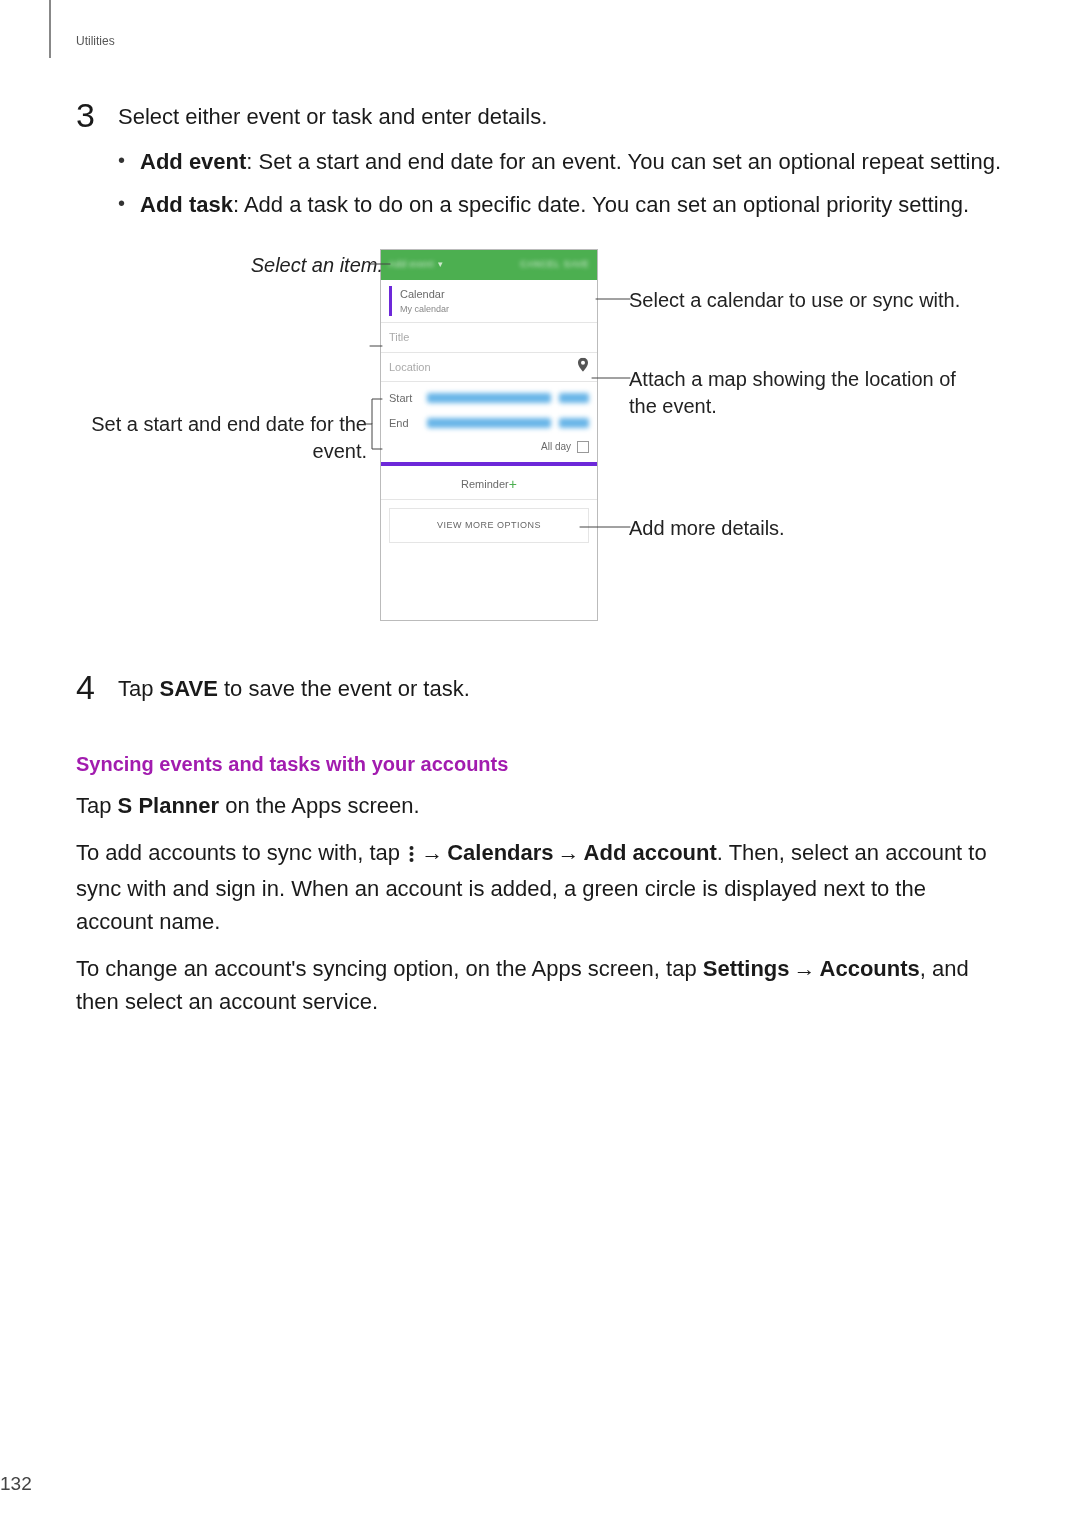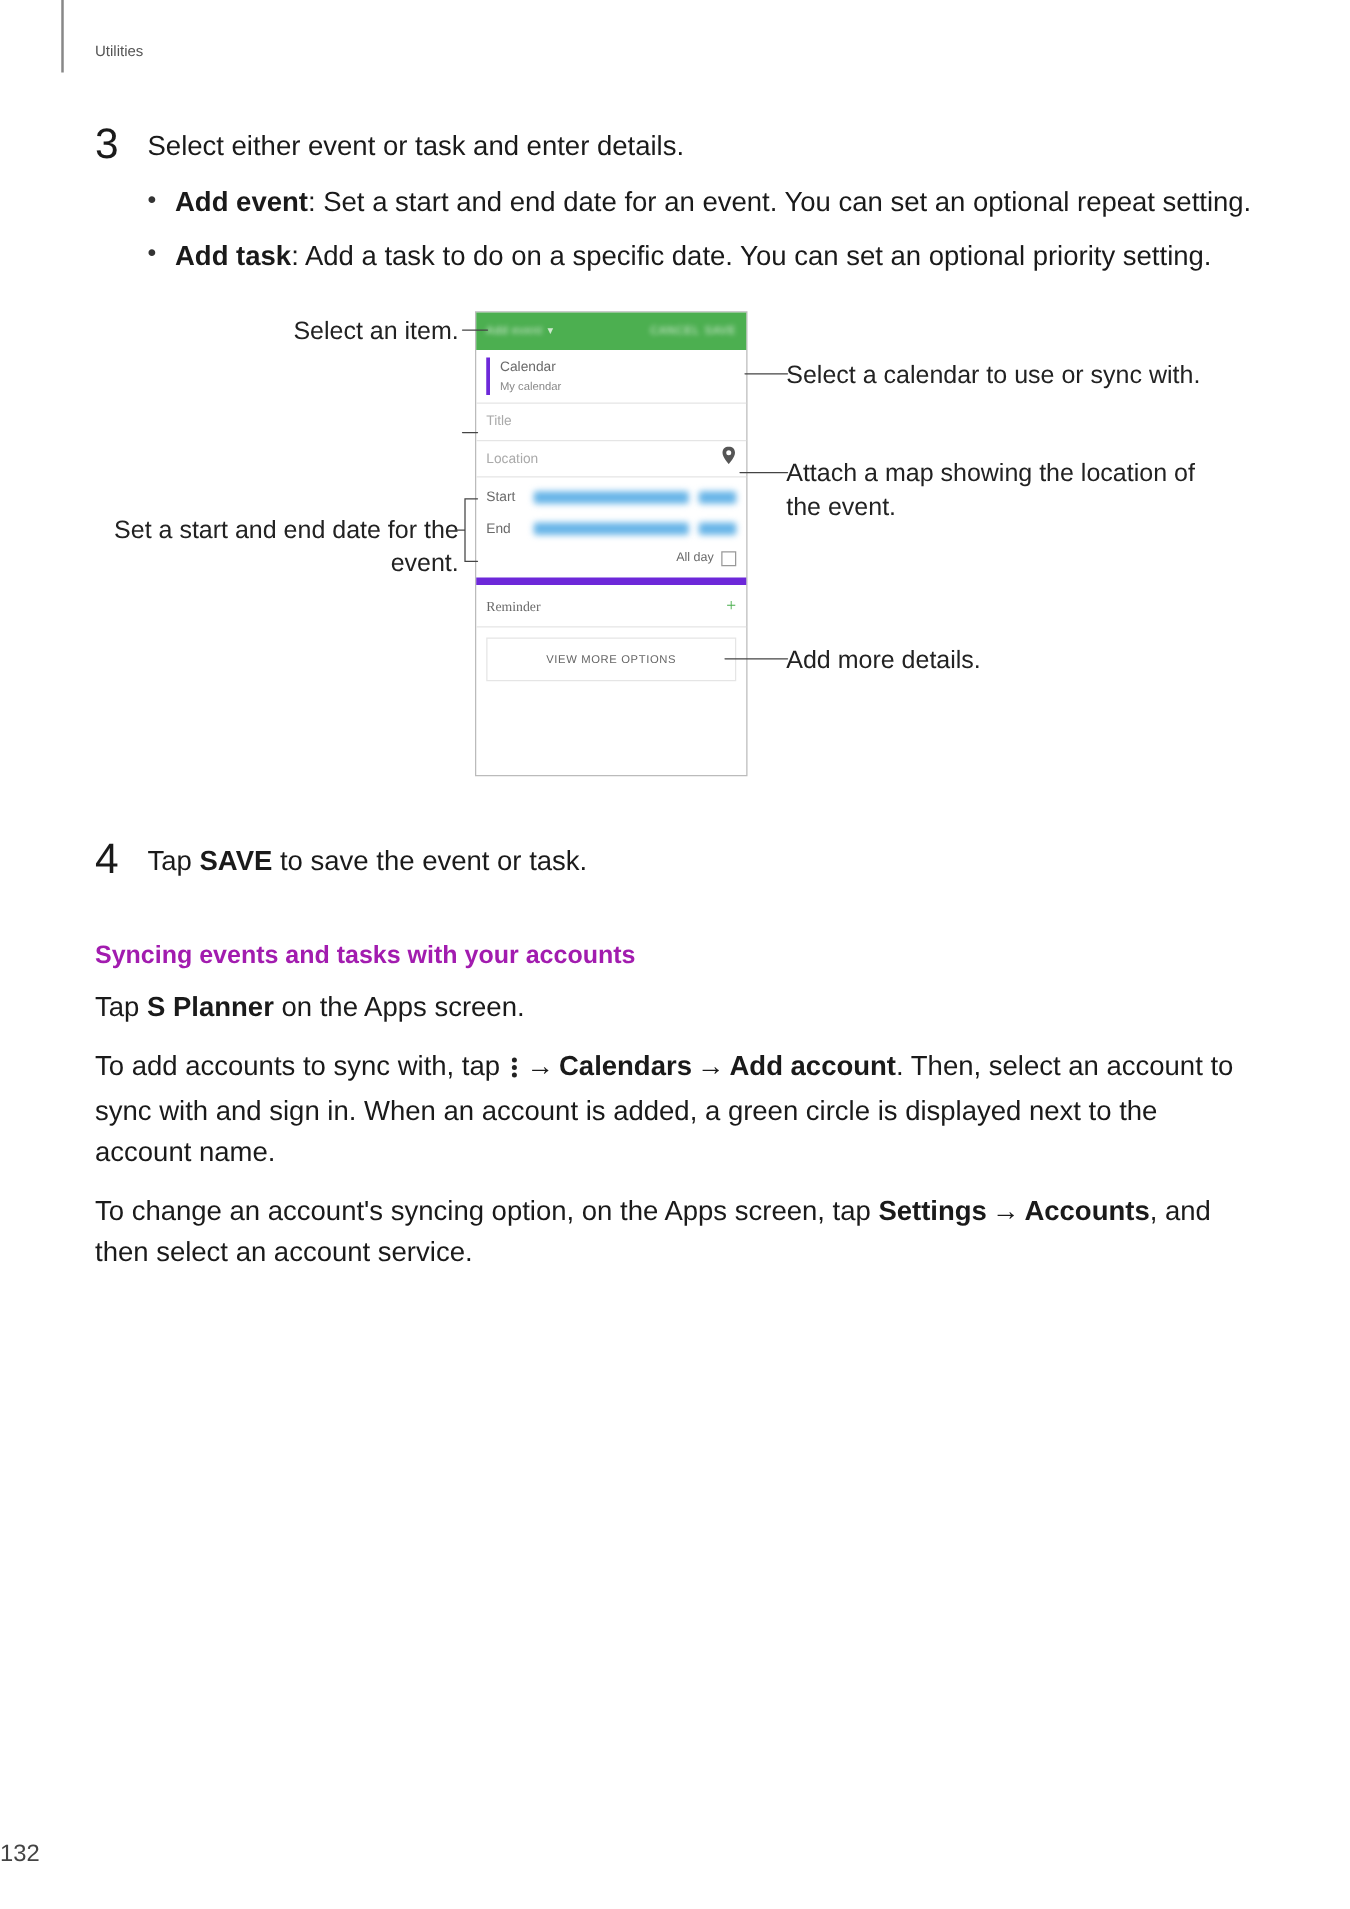--- a/index.html
+++ b/index.html
@@ -138,31 +138,30 @@
     border-radius: 2px;
   }
   .blurbar.short { flex: 0 0 30px; }
   .ph-allday {
     display: flex;
     justify-content: flex-end;
     align-items: center;
     gap: 6px;
     padding: 4px 8px 8px;
     font-size: 10px;
-    border-bottom: 6px solid #6d28d9;
+    border-bottom: 4px solid #6d28d9;
   }
   .chk {
     width: 10px; height: 10px;
     border: 1px solid #999;
   }
   .ph-rem {
     display: flex;
-    justify-content: space-between;
-    align-items: center;
-    font-family: Liberation Serif, serif;
+    justify-content: center;
+    align-items: center;
   }
   .plus { color: #4caf50; font-size: 14px; line-height: 1; }
   .ph-more {
     text-align: center;
     font-size: 9px;
     letter-spacing: 0.5px;
     color: #666;
     padding: 10px 0;
     border: 1px solid #e5e5e5;
     margin: 8px;
@@ -288,21 +287,21 @@
       </div>
 
       <div class="ph-row ph-rem">
         <span>Reminder</span>
         <span class="plus">+</span>
       </div>
 
       <div class="ph-more">VIEW MORE OPTIONS</div>
     </div>
 
-    <div class="callout left" style="left:0; top:3px; width:335px;">Select an item.</div>
+    <div class="callout left" style="left:16px; top:3px; width:335px;font-style:italic;">Select an item.</div>
     <div class="callout left" style="left:0; top:162px; width:335px;">Set a start and end date for the event.</div>
 
     <div class="callout" style="left:597px; top:117px; width:335px;">Attach a map showing the location of the event.</div>
     <div class="callout" style="left:597px; top:38px; width:335px;">Select a calendar to use or sync with.</div>
     <div class="callout" style="left:597px; top:266px; width:335px;">Add more details.</div>
 
     <svg class="lead" style="left:338px; top:14px;" width="20" height="2">
         <line x1="0" y1="1" x2="20" y2="1"></line>
       </svg>
     <svg class="lead" style="left:338px; top:96px;" width="12" height="2">

